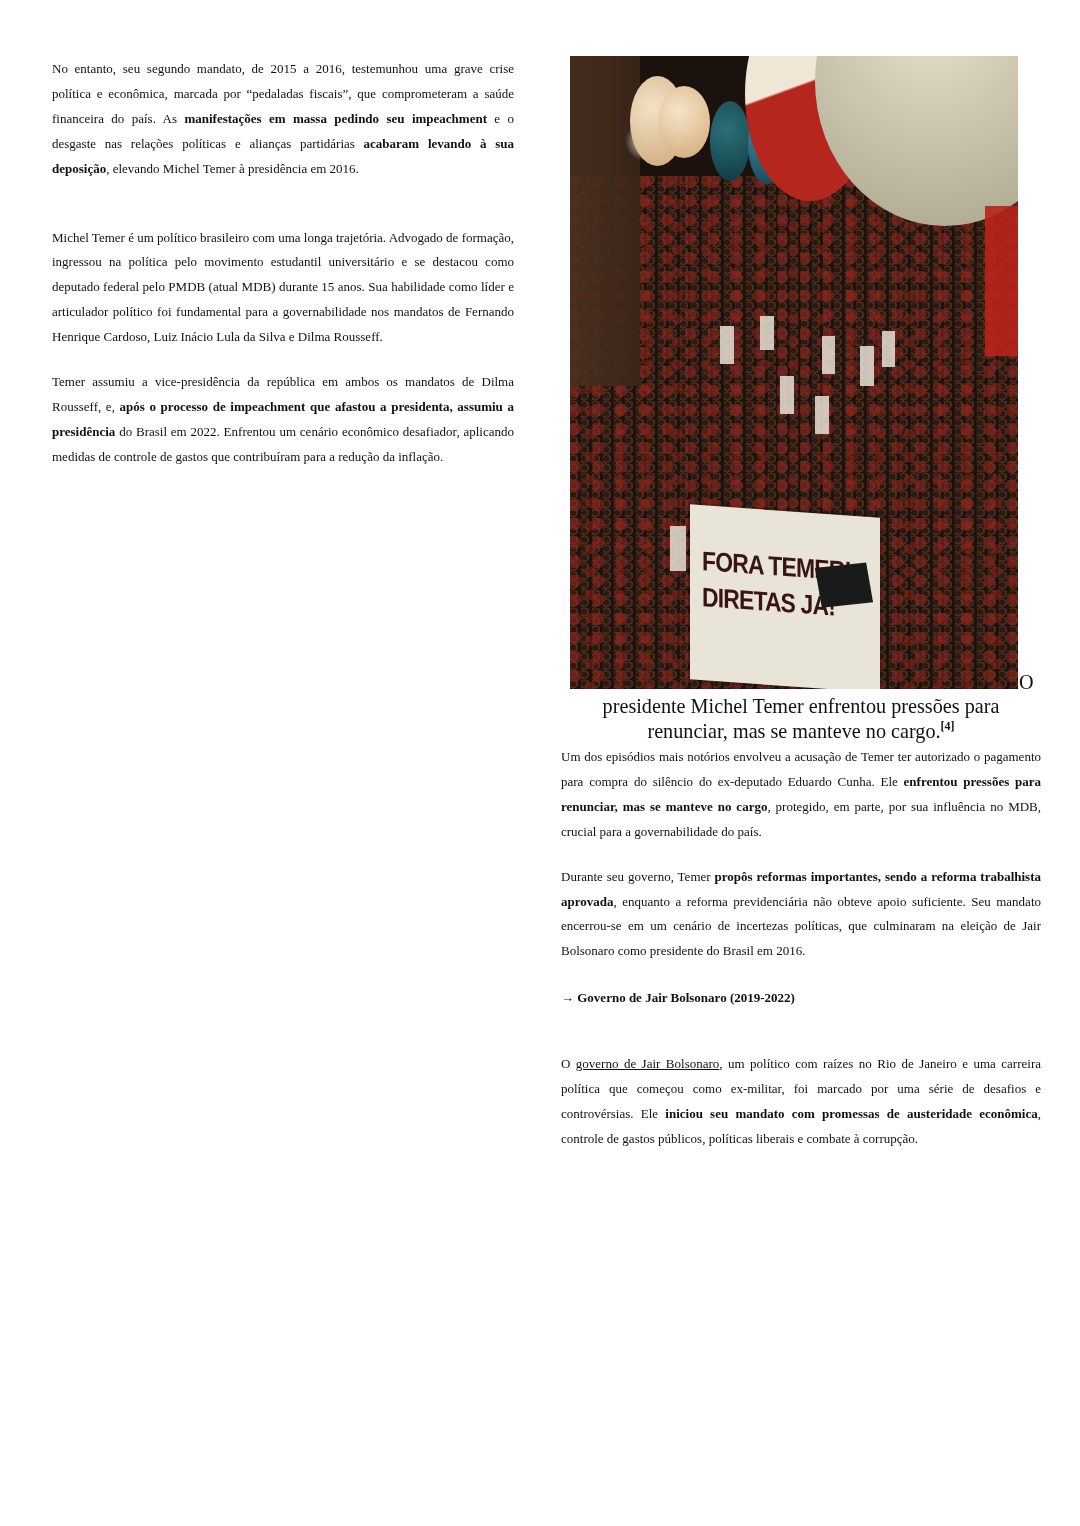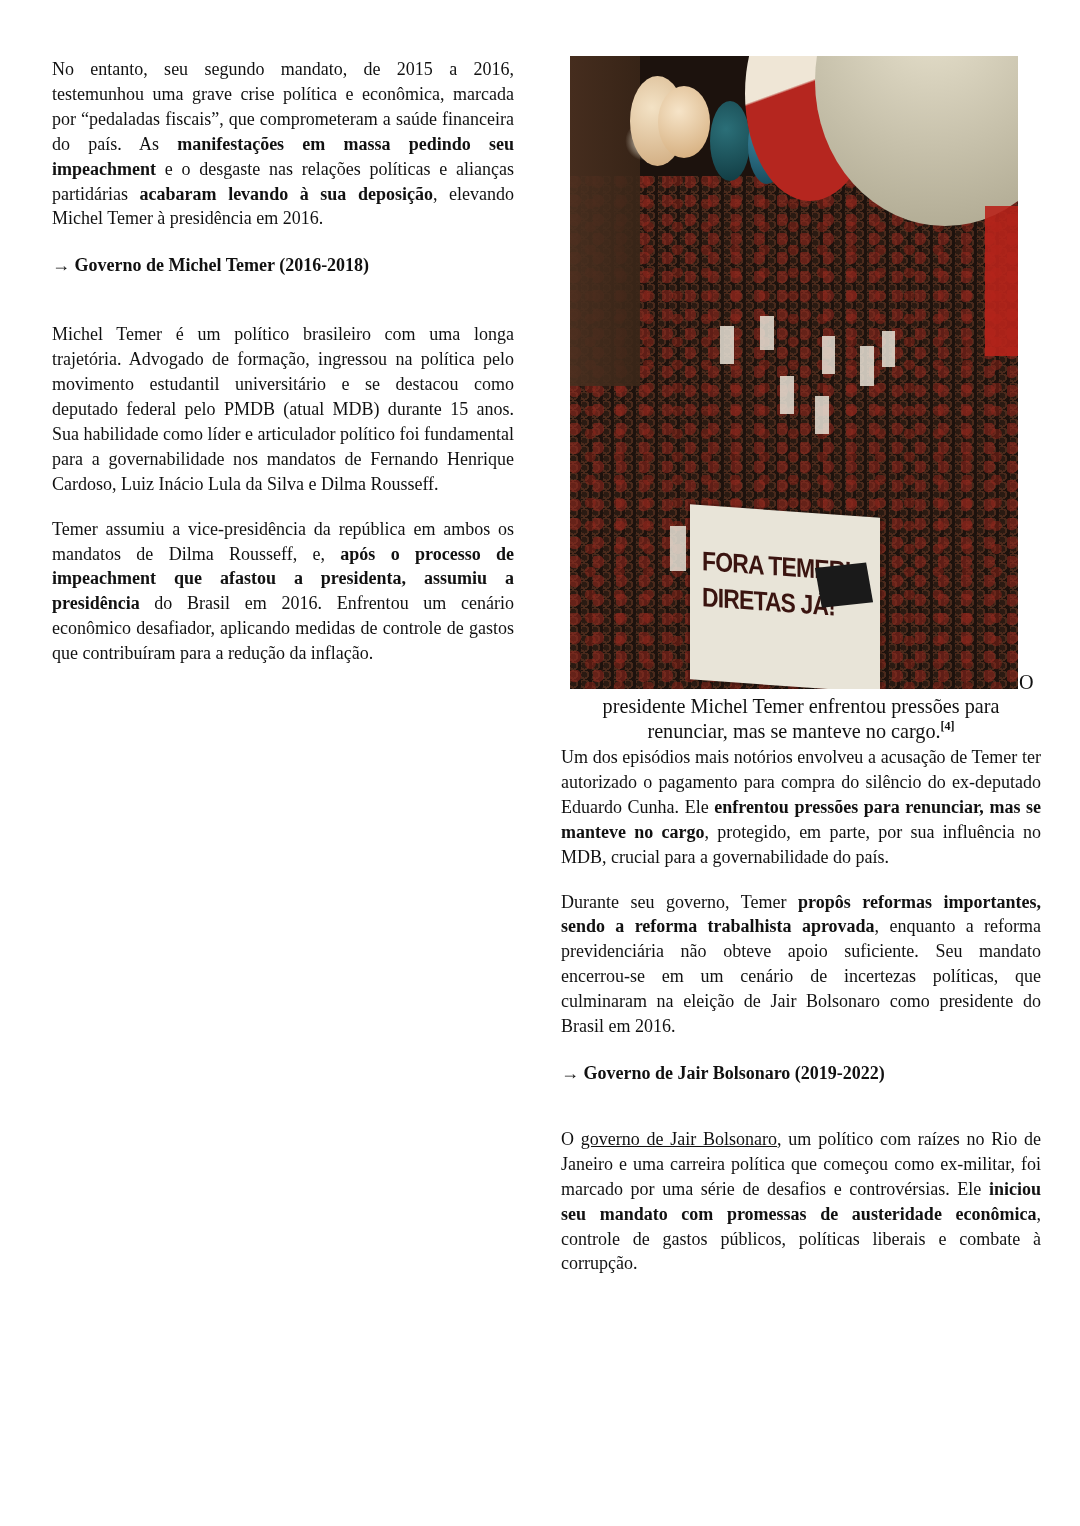--- a/index.html
+++ b/index.html
@@ -1,21 +1,21 @@
 <!DOCTYPE html>
 <html><head>
 <meta charset="utf-8">
 <style>
   html, body { margin: 0; padding: 0; background: #ffffff; }
   body {
     width: 1080px; height: 1526px; position: relative; overflow: hidden;
     font-family: "Liberation Serif", "DejaVu Serif", serif;
     color: #111111;
   }
-  .col { position: absolute; font-size: 18px; line-height: 24.9px; }
+  .col { position: absolute; font-size: 13px; line-height: 24.9px; }
   .col-left { left: 52px; top: 57px; width: 462px; }
   .col-right { left: 561px; width: 480px; }
   p { margin: 0; text-align: justify; }
   .sp { margin-top: 20px; }
   b { font-weight: bold; }
   .heading { font-weight: bold; text-align: left; margin: 0; }
   .u { text-decoration: underline; }
   .sup { font-size: 12px; vertical-align: super; line-height: 0; font-weight: bold; }
 
   
@@ -56,25 +56,24 @@
     transform: scaleX(.85); transform-origin: left top;
   }
   .banner-logo { position: absolute; left: 128px; top: 50px; width: 52px; height: 40px; background: #1a1a1a; transform: rotate(-10deg); }
 </style>
 </head>
 <body>
 
 <div class="col col-left">
   <p><span>No entanto, seu segundo mandato, de 2015 a 2016, testemunhou uma grave crise política e econômica, marcada por “pedaladas fiscais”, que comprometeram a saúde financeira do país. As </span><b>manifestações em massa pedindo seu impeachment</b><span> e o desgaste nas relações políticas e alianças partidárias </span><b>acabaram levando à sua deposição</b><span>, elevando Michel Temer à presidência em 2016.</span></p>
 
-  <p class="heading sp" style="margin-top:22px">→ Governo de Michel Temer (2016-2018)</p>
 
   <p style="margin-top:44px">Michel Temer é um político brasileiro com uma longa trajetória. Advogado de formação, ingressou na política pelo movimento estudantil universitário e se destacou como deputado federal pelo PMDB (atual MDB) durante 15 anos. Sua habilidade como líder e articulador político foi fundamental para a governabilidade nos mandatos de Fernando Henrique Cardoso, Luiz Inácio Lula da Silva e Dilma Rousseff.</p>
 
-  <p class="sp"><span>Temer assumiu a vice-presidência da república em ambos os mandatos de Dilma Rousseff, e, </span><b>após o processo de impeachment que afastou a presidenta, assumiu a presidência</b><span> do Brasil em 2016. Enfrentou um cenário econômico desafiador, aplicando medidas de controle de gastos que contribuíram para a redução da inflação.</span></p>
+  <p class="sp"><span>Temer assumiu a vice-presidência da república em ambos os mandatos de Dilma Rousseff, e, </span><b>após o processo de impeachment que afastou a presidenta, assumiu a presidência</b><span> do Brasil em 2022. Enfrentou um cenário econômico desafiador, aplicando medidas de controle de gastos que contribuíram para a redução da inflação.</span></p>
 
 </div>
 
 <div class="figure" title="Protesto com multidão, balões e faixa">
   <div class="layer crowd"></div>
   <div class="layer building"></div>
   <div class="layer glow"></div>
   <div class="layer balloon b1"></div>
   <div class="layer balloon b2"></div>
   <div class="layer balloon b3"></div>

